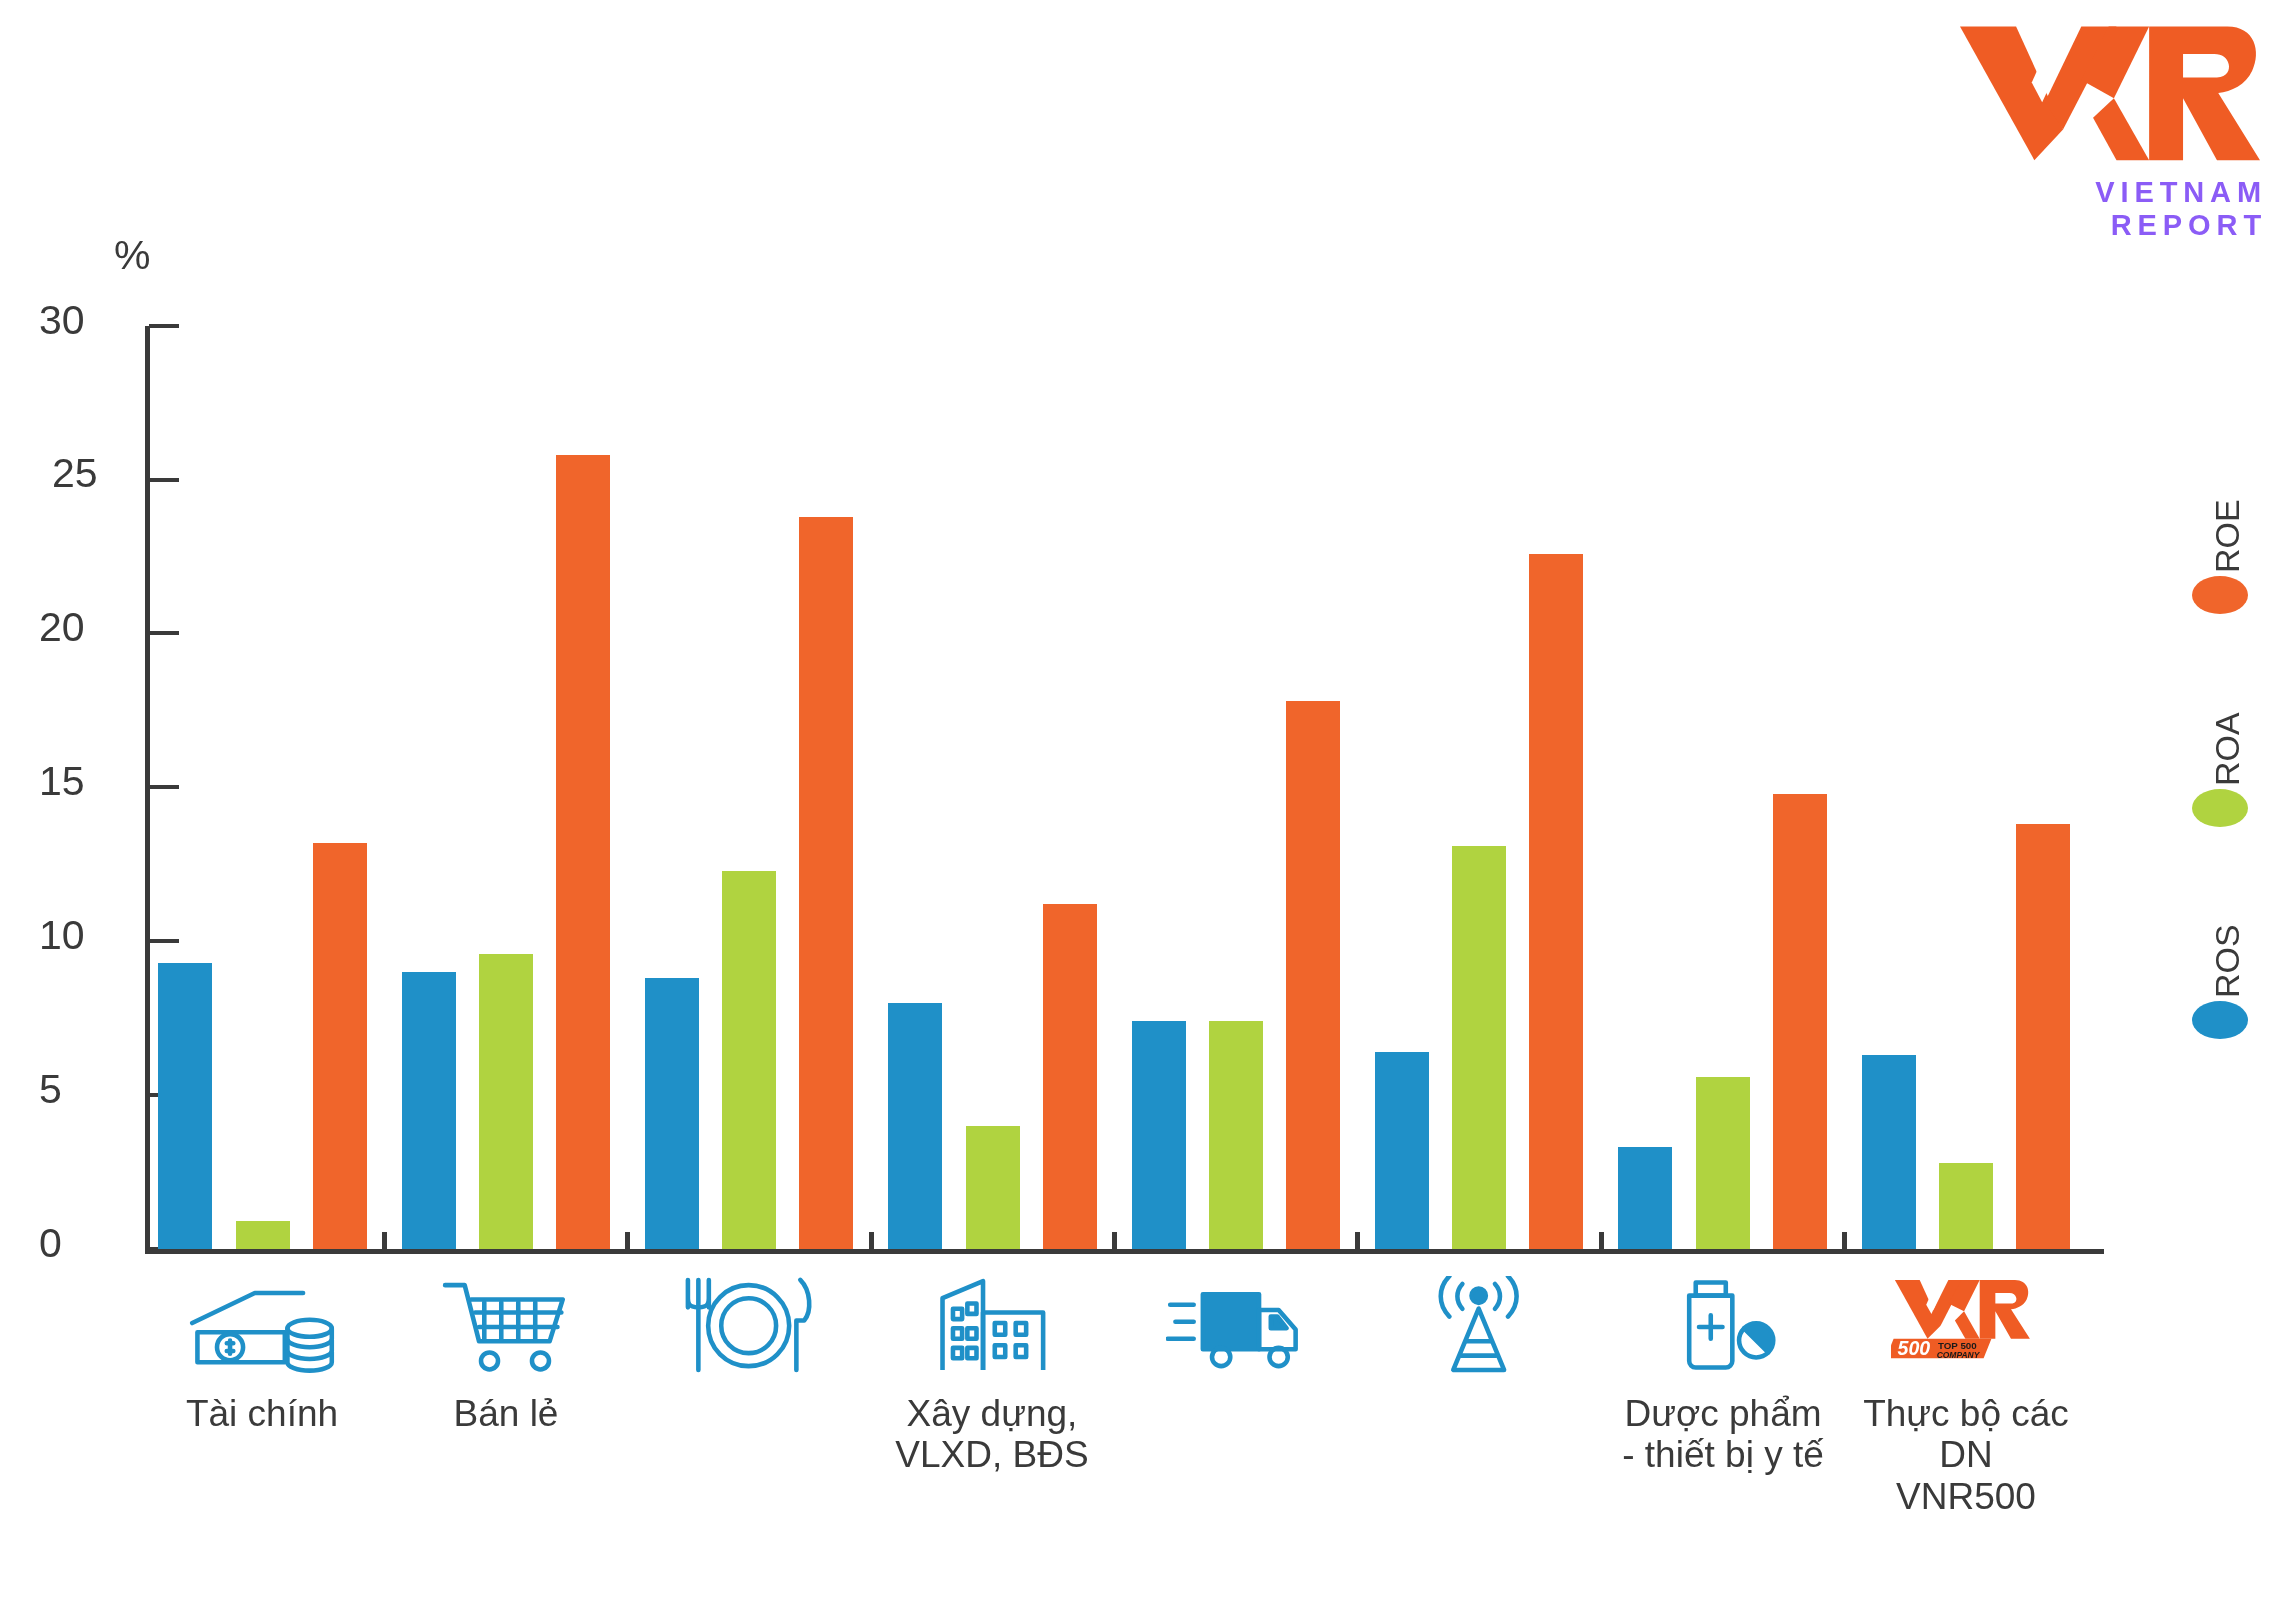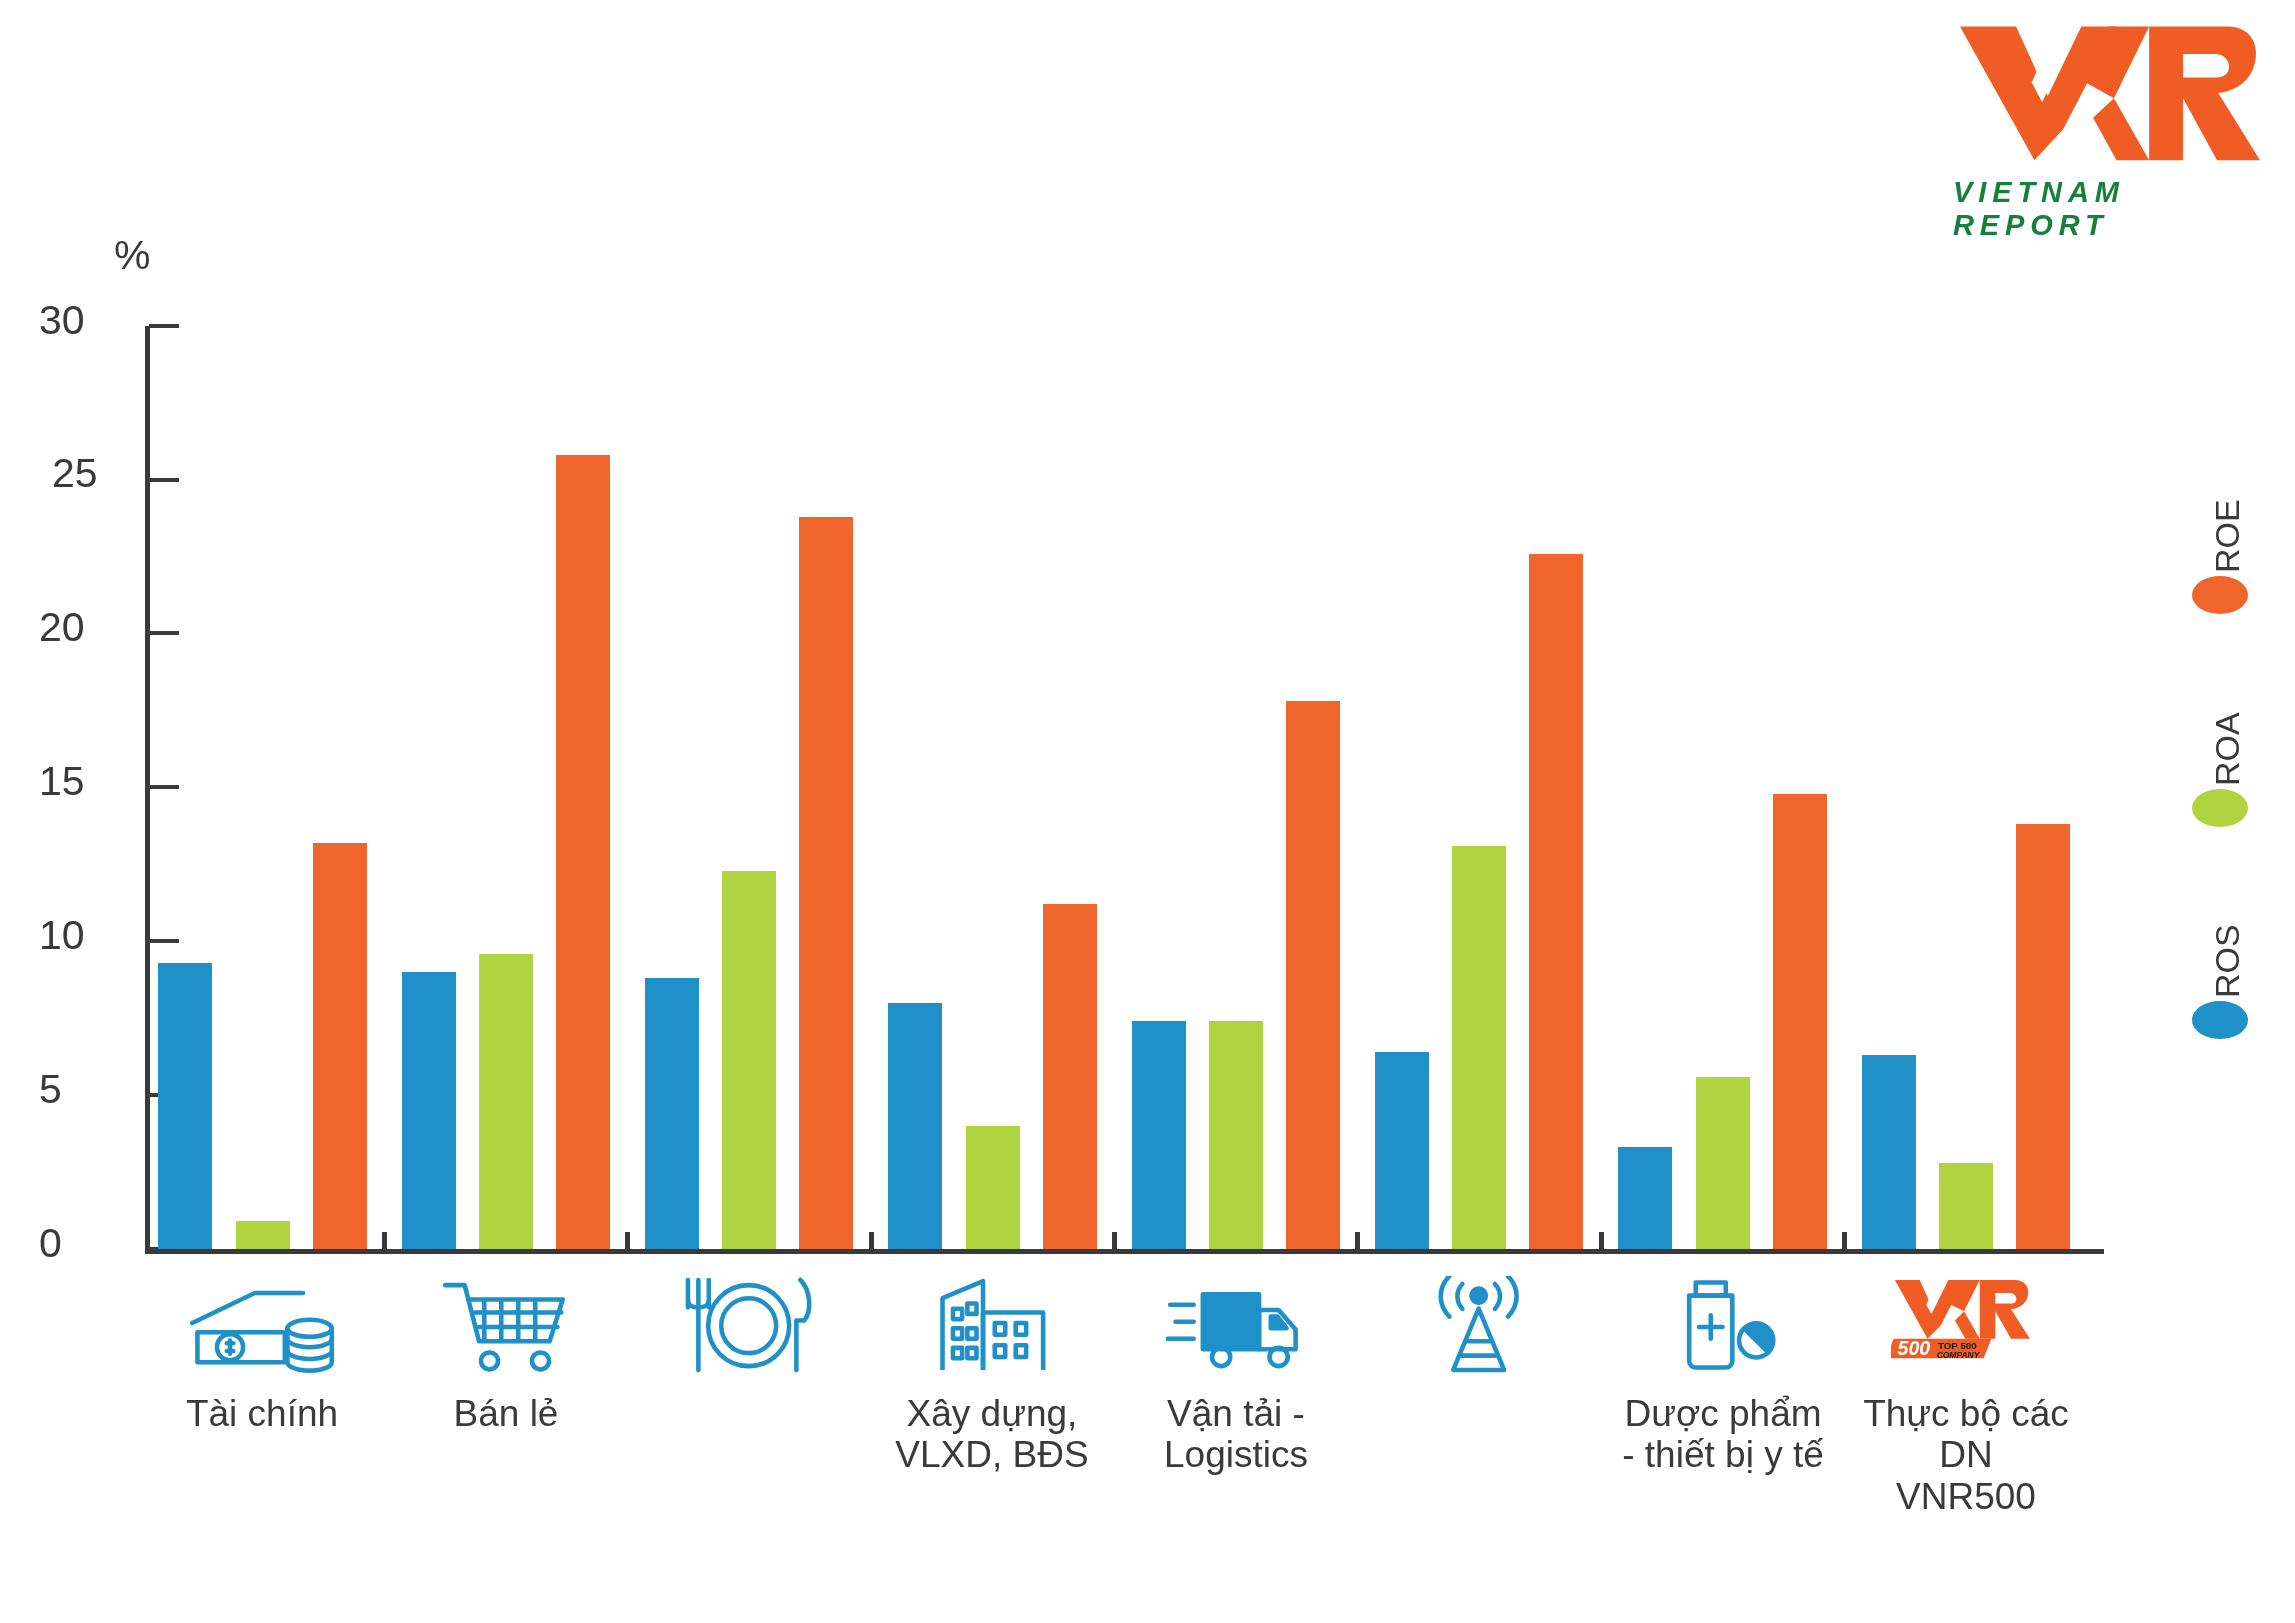--- a/index.html
+++ b/index.html
@@ -5,24 +5,23 @@
   html,body{margin:0;padding:0;}
   body{
     width:2295px;height:1624px;background:#ffffff;
     font-family:"Liberation Sans",sans-serif;
     color:#3a3a3a;overflow:hidden;position:relative;
   }
   
   #vnr-logo{position:absolute;left:1953px;top:19.6px;width:314px;height:196px;}
   #vnr-logo .vnr-mark{width:314px;height:150px;}
   #vnr-logo .vnr-sub{
-    position:absolute;left:0;top:156px;width:314px;text-align:left;
-    color:#15803d;font-size:29px;font-weight:bold;letter-spacing:5.9px;
+    position:absolute;left:0;top:156px;width:314px;text-align:right;
+    color:#8b5cf6;font-size:29px;font-weight:bold;letter-spacing:5.9px;
     font-family:"Liberation Sans",sans-serif;
-    font-style:italic;
   }
   
   #plot{position:absolute;left:0;top:0;width:2295px;height:1624px;}
   #y-unit{
     position:absolute;left:114px;top:232px;font-size:41px;color:#3a3a3a;
   }
   .ytick-label{
     position:absolute;width:79px;font-size:41px;color:#3a3a3a;
     line-height:1;
   }
@@ -202,22 +201,20 @@
     <g fill="none" stroke="#1f90c8" stroke-width="7" stroke-linejoin="round" stroke-linecap="round">
       <path d="M56,28 h86 v84 h-86 Z" fill="#1f90c8" stroke="#1f90c8"></path>
       <path d="M142,52 h30 l26,30 v30 h-56 Z"></path>
       <path d="M160,62 h10 l14,18 h-24 Z" fill="#1f90c8"></path>
       <circle cx="84" cy="124" r="14"></circle>
       <circle cx="172" cy="124" r="14"></circle>
       <path d="M6,44 h36 M14,70 h28 M2,96 h40"></path>
     </g>
   </svg>
         </div>
-        <div class="cat-label">Vận tải -
-Logistics</div>
       </div>
       <div class="cat" style="left: 1371px;">
         <div class="cat-icon">
           <svg id="ic-telecom" width="114" height="98" viewBox="0 0 175 150">
     <g fill="none" stroke="#1f90c8" stroke-width="7" stroke-linejoin="round" stroke-linecap="round">
       <circle cx="87" cy="30" r="11" fill="#1f90c8"></circle>
       <path d="M62,12 a34,30 0 0 0 0,38 M112,12 a34,30 0 0 1 0,38"></path>
       <path d="M42,0 a56,48 0 0 0 0,62 M132,0 a56,48 0 0 1 0,62"></path>
       <path d="M87,50 L48,144 h78 Z"></path>
       <path d="M68,100 h38 M60,122 h54"></path>

